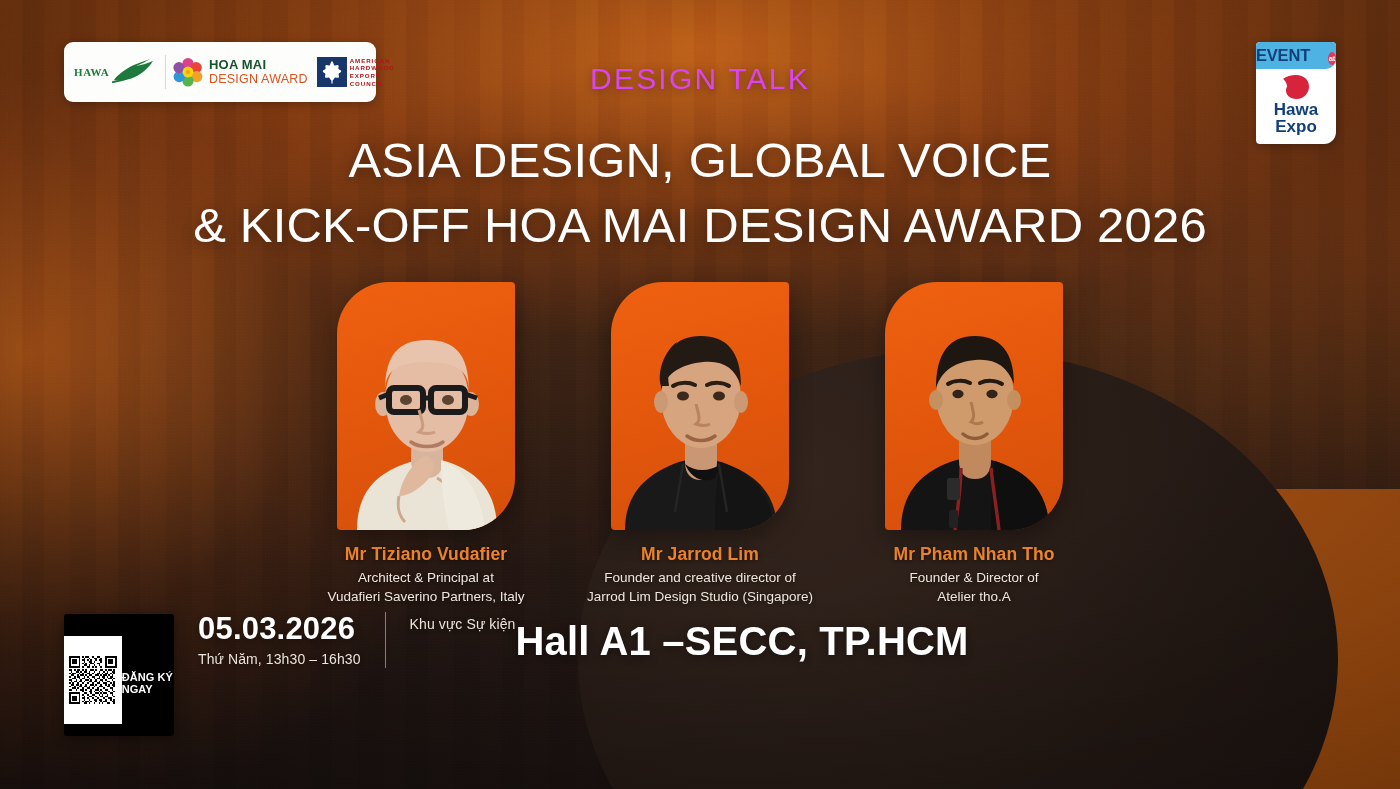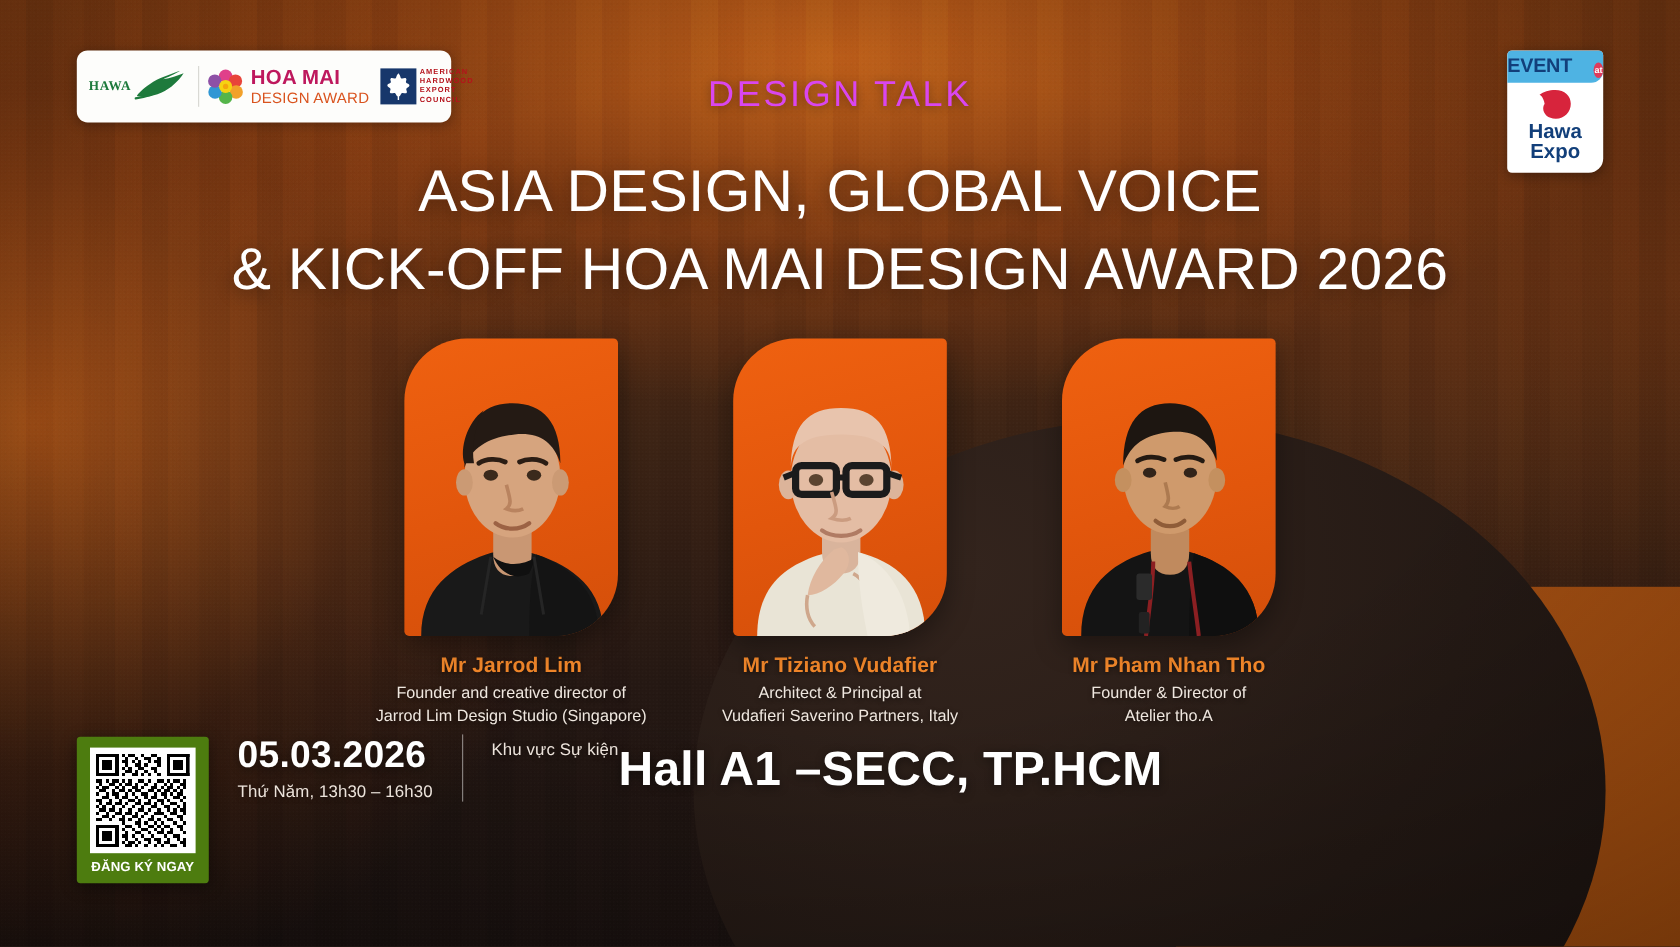--- a/index.html
+++ b/index.html
@@ -68,21 +68,21 @@
   .hawa-logo{display:flex;align-items:center;gap:3px;width:84px;flex:0 0 auto;}
   .hawa-word{
     font-size:11px;font-weight:bold;color:#1e7a3c;letter-spacing:.6px;
     font-family:"Liberation Serif","DejaVu Serif",serif;
   }
   .hawa-leaf{width:42px;height:26px;flex:0 0 auto;}
   .logo-div{width:1px;height:34px;background:#d9d9d4;margin:0 7px;flex:0 0 auto;}
   .hoamai-logo{display:flex;align-items:center;gap:6px;flex:0 0 auto;}
   .hoamai-flower{width:30px;height:30px;flex:0 0 auto;}
   .hoamai-text{line-height:1.12;}
-  .hoamai-l1{font-size:17px;font-weight:bold;color:#be185d;letter-spacing:.2px;}
+  .hoamai-l1{font-size:13px;font-weight:bold;color:#14532d;letter-spacing:.2px;}
   .hoamai-l2{font-size:12.5px;font-weight:normal;color:#d9531e;letter-spacing:.2px;}
   .ahec-logo{display:flex;align-items:center;gap:3px;margin-left:9px;flex:0 0 auto;}
   .ahec-square{width:30px;height:30px;background:#17376b;display:flex;align-items:center;justify-content:center;flex:0 0 auto;}
   .ahec-lines{line-height:1.22;}
   .ahec-lines div{
     font-size:6.2px;font-weight:bold;color:#b5121b;letter-spacing:.9px;
     font-family:"Liberation Sans",sans-serif;
   }
 
   
@@ -138,22 +138,22 @@
     letter-spacing:.1px;text-align:center;text-shadow:0 1px 4px rgba(0,0,0,.45);
   }
   .sp-role{
     margin-top:4px;font-size:13.5px;font-weight:400;color:#efe7df;line-height:1.38;
     text-align:center;text-shadow:0 1px 4px rgba(0,0,0,.45);
   }
 
   
   .qr-block{
     position:absolute;left:64px;top:614px;width:110px;height:122px;
-    background:#4d7c0f;border-radius:3px;
-    display:flex;flex-direction:column;align-items:center;
+    background:#000000;border-radius:3px;
+    display:flex;flex-direction:row;align-items:center;
     padding:9px 0 0 0;box-shadow:0 3px 12px rgba(0,0,0,.4);
   }
   .qr-img{width:88px;height:88px;background:#fff;padding:5px;display:block;}
   .qr-cta{
     font-size:11px;font-weight:bold;color:#ffffff;letter-spacing:.1px;margin-top:6px;
   }
 
   
   .info{
     position:absolute;left:198px;top:612px;display:flex;align-items:center;gap:0;
@@ -254,51 +254,20 @@
       </div>
     </div>
 
     <div class="kicker">DESIGN TALK</div>
     <div class="headline">
       <span class="l2">ASIA DESIGN, GLOBAL VOICE</span>
       <span class="l2">&amp; KICK-OFF HOA MAI DESIGN AWARD 2026</span>
     </div>
 
     <div class="speakers">
-
-      <div class="speaker">
-        <div class="portrait">
-          <svg viewBox="0 0 178 248" preserveAspectRatio="xMidYMax meet">
-            <g>
-              <path d="M14 248 C14 208 40 190 68 180 C80 176 98 176 110 180 C140 190 166 208 166 248 Z" fill="#191919"></path>
-              <path d="M74 180 C74 192 80 198 90 198 C100 198 106 192 106 180 L106 160 L74 160 Z" fill="#c99773"></path>
-              <ellipse cx="90" cy="116" rx="40" ry="50" fill="#d6a47e"></ellipse>
-              <path d="M50 108 C50 70 64 54 90 54 C116 54 130 70 130 104 C124 86 112 78 92 80 C72 82 56 90 50 108 Z" fill="#241a14"></path>
-              <path d="M50 104 C46 92 52 70 66 60 C58 74 56 92 58 104 Z" fill="#241a14"></path>
-              <ellipse cx="50" cy="120" rx="7" ry="11" fill="#cb9a74"></ellipse>
-              <ellipse cx="130" cy="120" rx="7" ry="11" fill="#cb9a74"></ellipse>
-              <path d="M62 104 C68 100 78 100 84 103" stroke="#2b1d14" stroke-width="4" fill="none" stroke-linecap="round"></path>
-              <path d="M96 103 C102 100 112 100 118 104" stroke="#2b1d14" stroke-width="4" fill="none" stroke-linecap="round"></path>
-              <ellipse cx="72" cy="114" rx="6" ry="4.6" fill="#3b2a1c"></ellipse>
-              <ellipse cx="108" cy="114" rx="6" ry="4.6" fill="#3b2a1c"></ellipse>
-              <path d="M85 122 C88 134 90 138 85 142 C90 144 95 144 99 142" stroke="#b9835f" stroke-width="3" fill="none"></path>
-              <path d="M76 154 C84 160 96 160 104 154" stroke="#9c6244" stroke-width="3.5" fill="none" stroke-linecap="round"></path>
-              <path d="M110 180 C136 190 162 208 162 248 L104 248 C104 216 106 194 110 180 Z" fill="#141414"></path>
-              <path d="M74 182 C80 196 92 202 104 196 L110 182 C98 190 84 190 74 182 Z" fill="#101010"></path>
-              <path d="M72 182 L64 230" stroke="#252525" stroke-width="2.5" fill="none"></path>
-              <path d="M108 182 L116 230" stroke="#252525" stroke-width="2.5" fill="none"></path>
-            </g>
-          </svg>
-        </div>
-        <div class="sp-name">Mr Jarrod Lim</div>
-        <div class="sp-role">
-          <div>Founder and creative director of</div>
-          <div>Jarrod Lim Design Studio (Singapore)</div>
-        </div>
-      </div>
 
       <div class="speaker">
         <div class="portrait">
           <svg viewBox="0 0 178 248" preserveAspectRatio="xMidYMax meet">
             <g>
               <path d="M20 248 C20 206 44 190 70 181 C82 177 96 176 104 178 C134 186 160 204 160 248 Z" fill="#e9e4d6"></path>
               <path d="M74 178 C74 190 80 196 90 196 C100 196 106 190 106 178 L106 158 L74 158 Z" fill="#d9b49c"></path>
               <ellipse cx="90" cy="118" rx="42" ry="52" fill="#e4bda4"></ellipse>
               <path d="M48 110 C48 72 62 58 90 58 C118 58 132 72 132 110 C132 92 124 80 90 80 C56 80 48 92 48 110 Z" fill="#e8c4ad"></path>
               <ellipse cx="46" cy="122" rx="8" ry="12" fill="#dcb49a"></ellipse>
@@ -316,20 +285,51 @@
               <path d="M62 214 C60 224 62 234 68 240" stroke="#cfa78c" stroke-width="3" fill="none"></path>
               <path d="M100 196 C108 200 112 208 112 216" stroke="#cfa78c" stroke-width="3" fill="none"></path>
               <path d="M104 178 C120 184 134 198 142 220 C146 232 147 240 147 248 L112 248 C108 228 104 206 104 178 Z" fill="#efeade"></path>
             </g>
           </svg>
         </div>
         <div class="sp-name">Mr Tiziano Vudafier</div>
         <div class="sp-role">
           <div>Architect &amp; Principal at</div>
           <div>Vudafieri Saverino Partners, Italy</div>
+        </div>
+      </div>
+
+      <div class="speaker">
+        <div class="portrait">
+          <svg viewBox="0 0 178 248" preserveAspectRatio="xMidYMax meet">
+            <g>
+              <path d="M14 248 C14 208 40 190 68 180 C80 176 98 176 110 180 C140 190 166 208 166 248 Z" fill="#191919"></path>
+              <path d="M74 180 C74 192 80 198 90 198 C100 198 106 192 106 180 L106 160 L74 160 Z" fill="#c99773"></path>
+              <ellipse cx="90" cy="116" rx="40" ry="50" fill="#d6a47e"></ellipse>
+              <path d="M50 108 C50 70 64 54 90 54 C116 54 130 70 130 104 C124 86 112 78 92 80 C72 82 56 90 50 108 Z" fill="#241a14"></path>
+              <path d="M50 104 C46 92 52 70 66 60 C58 74 56 92 58 104 Z" fill="#241a14"></path>
+              <ellipse cx="50" cy="120" rx="7" ry="11" fill="#cb9a74"></ellipse>
+              <ellipse cx="130" cy="120" rx="7" ry="11" fill="#cb9a74"></ellipse>
+              <path d="M62 104 C68 100 78 100 84 103" stroke="#2b1d14" stroke-width="4" fill="none" stroke-linecap="round"></path>
+              <path d="M96 103 C102 100 112 100 118 104" stroke="#2b1d14" stroke-width="4" fill="none" stroke-linecap="round"></path>
+              <ellipse cx="72" cy="114" rx="6" ry="4.6" fill="#3b2a1c"></ellipse>
+              <ellipse cx="108" cy="114" rx="6" ry="4.6" fill="#3b2a1c"></ellipse>
+              <path d="M85 122 C88 134 90 138 85 142 C90 144 95 144 99 142" stroke="#b9835f" stroke-width="3" fill="none"></path>
+              <path d="M76 154 C84 160 96 160 104 154" stroke="#9c6244" stroke-width="3.5" fill="none" stroke-linecap="round"></path>
+              <path d="M110 180 C136 190 162 208 162 248 L104 248 C104 216 106 194 110 180 Z" fill="#141414"></path>
+              <path d="M74 182 C80 196 92 202 104 196 L110 182 C98 190 84 190 74 182 Z" fill="#101010"></path>
+              <path d="M72 182 L64 230" stroke="#252525" stroke-width="2.5" fill="none"></path>
+              <path d="M108 182 L116 230" stroke="#252525" stroke-width="2.5" fill="none"></path>
+            </g>
+          </svg>
+        </div>
+        <div class="sp-name">Mr Jarrod Lim</div>
+        <div class="sp-role">
+          <div>Founder and creative director of</div>
+          <div>Jarrod Lim Design Studio (Singapore)</div>
         </div>
       </div>
 
       <div class="speaker">
         <div class="portrait">
           <svg viewBox="0 0 178 248" preserveAspectRatio="xMidYMax meet">
             <g>
               <path d="M16 248 C16 206 42 188 68 179 C80 175 98 175 110 179 C138 188 164 206 164 248 Z" fill="#141414"></path>
               <path d="M74 179 C74 191 80 197 90 197 C100 197 106 191 106 179 L106 159 L74 159 Z" fill="#c08a5e"></path>
               <ellipse cx="90" cy="114" rx="39" ry="49" fill="#cf9a6c"></ellipse>

